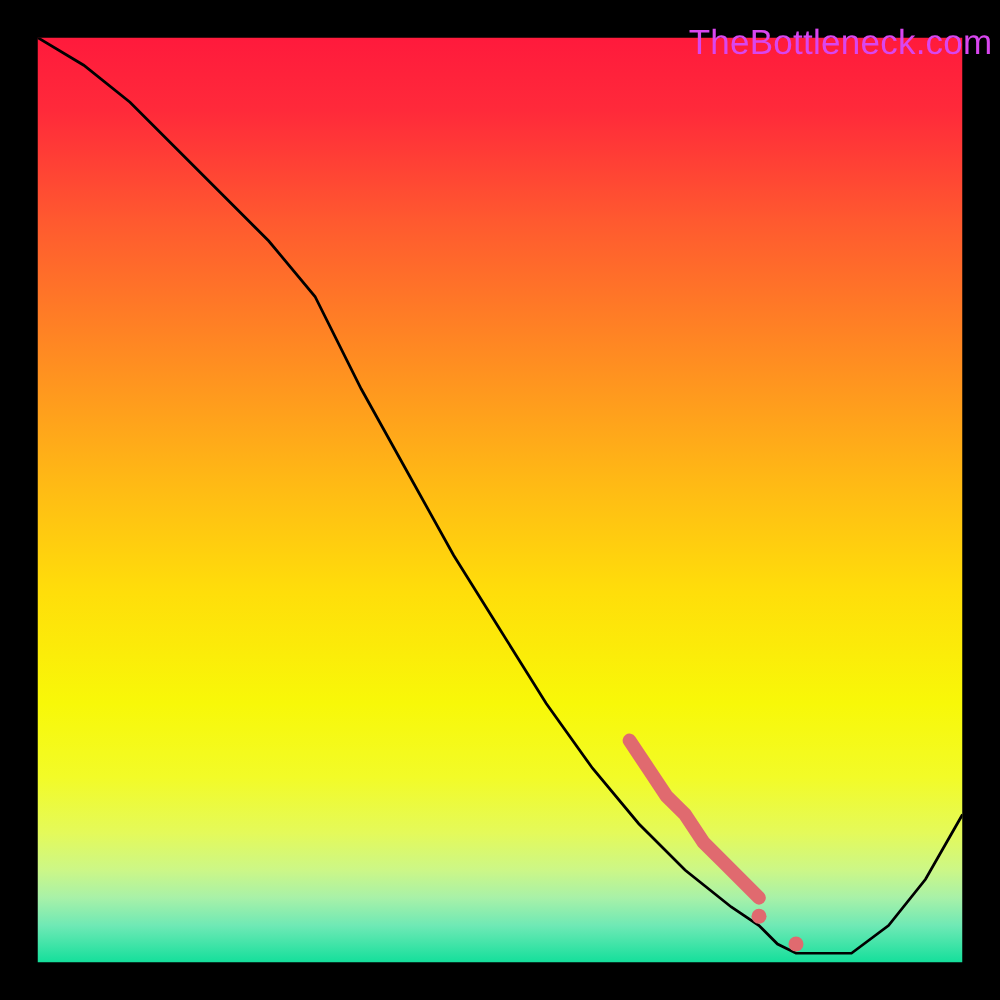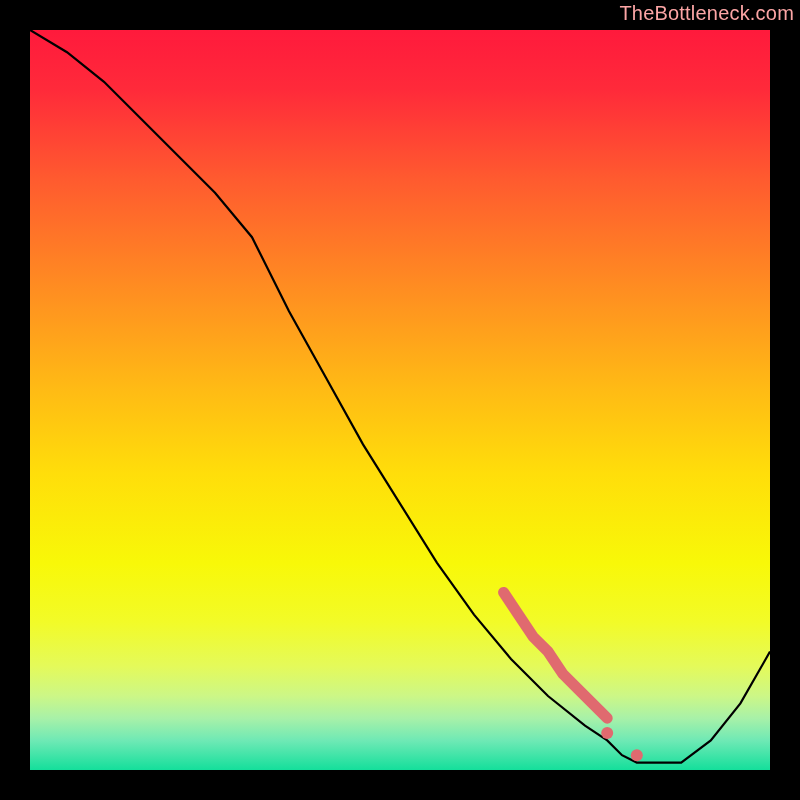--- a/index.html
+++ b/index.html
@@ -21,24 +21,24 @@
   }
   .plot {
     position: absolute;
     left: 0;
     top: 0;
     width: 740px;
     height: 740px;
   }
   .watermark {
     position: absolute;
-    top: 2px;
+    top: 18px;
     right: 6px;
-    color: #fca5a5;
-    font-size: 20px;
+    color: #d946ef;
+    font-size: 28px;
     font-weight: 500;
     letter-spacing: 0.2px;
   }
   svg {
     display: block;
   }
 </style>
 </head>
 <body>
 

